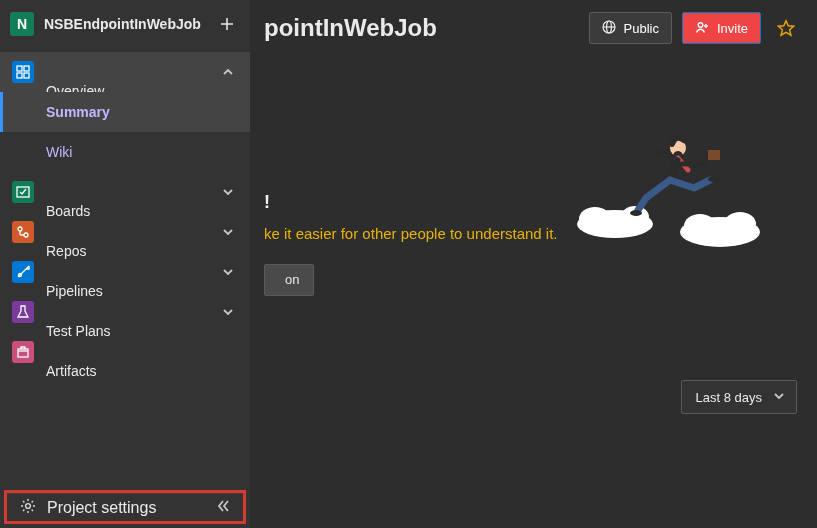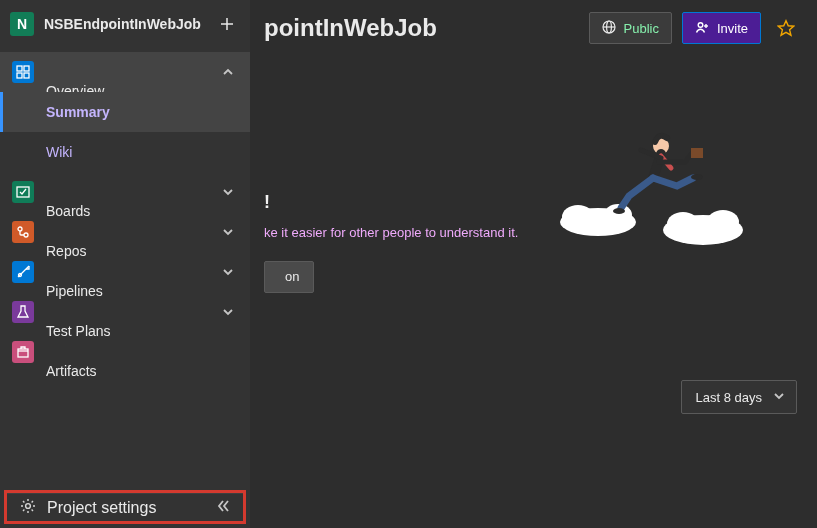--- a/index.html
+++ b/index.html
@@ -31,28 +31,28 @@
   .tile svg { stroke: #fff; fill: none; }
 
   .sb-footer { height: 28px; border-top: 1px solid rgba(255,255,255,0.06); display: flex; align-items: center; padding: 4px 12px; gap: 10px; cursor: pointer; }
   .footer-highlight { border: 3px solid #d43a2f; margin: 0 4px 4px 4px; }
 
   
   .main { position: absolute; left: 250px; top: 0; right: 2px; height: 528px; background: #2d2d2d; color: #eaeaea; margin-left: 8px; }
   .top-row { display: flex; align-items: center; height: 56px; padding: 0 18px 0 6px; gap: 10px; }
   .page-title { font-size: 24px; font-weight: 600; white-space: nowrap; overflow: hidden; }
   .top-spacer { flex: 1; }
-  .btn { height: 32px; display: inline-flex; align-items: center; gap: 8px; padding: 0 12px; border-radius: 2px; font-size: 13px; cursor: pointer; border: 1px solid #5a5a5a; background: #3b3b3b; color: #86efac; }
-  .btn.primary { background: #4c1d95; border-color: #0078d4; color: #fff; }
+  .btn { height: 32px; display: inline-flex; align-items: center; gap: 8px; padding: 0 12px; border-radius: 2px; font-size: 13px; cursor: pointer; border: 1px solid #5a5a5a; background: #3b3b3b; color: #ffffff; }
+  .btn.primary { background: #ef4444; border-color: #0078d4; color: #fff; }
   .star { width: 22px; height: 22px; display: flex; align-items: center; justify-content: center; cursor: pointer; margin-left: 4px; }
 
   .content { padding: 16px 22px 0 6px; display: flex; }
   .about-col { flex: 1; max-width: 330px; }
   .about-title { font-size: 18px; font-weight: 600; color: #f2f2f2; }
-  .about-desc { font-size: 13px; color: #f0abfc; margin-top: 10px; line-height: 1.5; white-space: nowrap; overflow: visible; }
+  .about-desc { font-size: 15px; color: #eab308; margin-top: 10px; line-height: 1.5; white-space: nowrap; overflow: visible; }
   .about-btn { display: inline-flex; align-items: center; height: 32px; padding: 0 14px 0 20px; background: #4a4a4a; border: 1px solid #5a5a5a; border-radius: 2px; font-size: 13px; margin-top: 18px; cursor: pointer; }
 
   .illus { flex: 1; display: flex; align-items: center; justify-content: center; padding-right: 10px; }
   .illus svg { width: 220px; height: 140px; }
 
   .stats-row { position: absolute; right: 18px; top: 380px; }
   .dropdown { height: 34px; display: inline-flex; align-items: center; gap: 10px; padding: 0 10px 0 14px; border: 1px solid #5a5a5a; border-radius: 2px; background: #333; cursor: pointer; font-size: 13px; }
 
   .chev-down { width: 14px; height: 14px; }
 </style>

